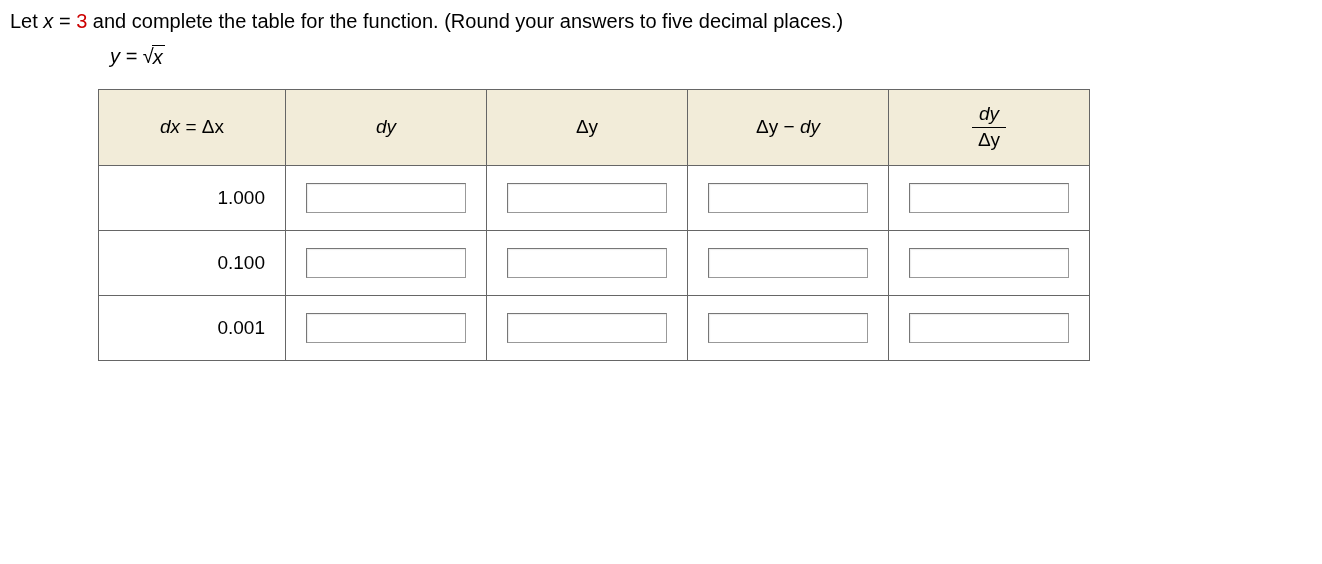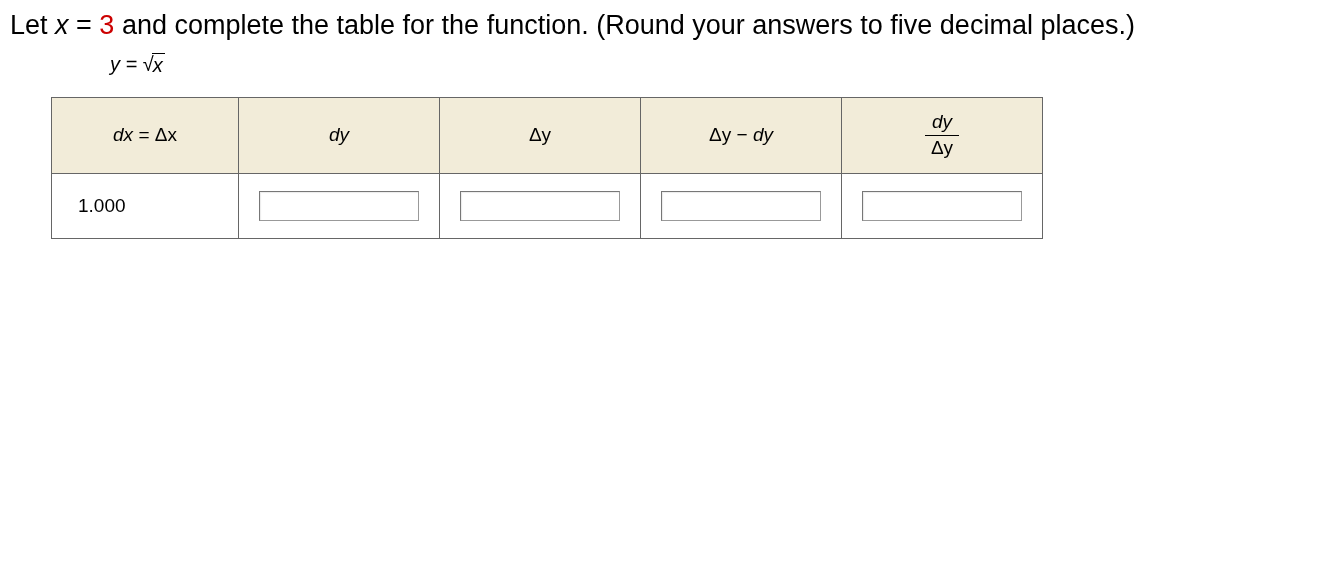--- a/index.html
+++ b/index.html
@@ -5,21 +5,21 @@
     body {
       font-family: Verdana, Geneva, sans-serif;
       font-size: 18px;
       color: #000;
       margin: 0;
       padding: 10px;
       background: #fff;
     }
     .problem-text {
       margin-bottom: 12px;
-      font-size: 27px;
+      font-size: 20px;
     }
     .x-value {
       color: #c00;
     }
     .italic {
       font-style: italic;
     }
     .function-def {
       margin-left: 100px;
       margin-bottom: 20px;
@@ -32,21 +32,21 @@
     }
     .sqrt-sign {
       font-style: normal;
     }
     .sqrt-content {
       border-top: 1.5px solid #000;
       padding: 0 2px 0 1px;
       margin-left: -2px;
     }
     .table-wrap {
-      margin-left: 41px;
+      margin-left: 88px;
     }
     table {
       border-collapse: collapse;
     }
     th, td {
       border: 1.5px solid #666;
       padding: 14px 20px;
       text-align: center;
       font-size: 19px;
     }
@@ -55,21 +55,21 @@
       font-weight: normal;
       font-style: italic;
       height: 40px;
       min-width: 140px;
     }
     td {
       height: 36px;
       min-width: 140px;
     }
     td:first-child {
-      text-align: left;
+      text-align: right;
       padding-left: 26px;
     }
     .fraction {
       display: inline-block;
       vertical-align: middle;
       text-align: center;
       line-height: 1.1;
     }
     .fraction .num {
       display: block;
@@ -140,15 +140,29 @@
       </tr>
     </thead>
     <tbody>
       <tr>
         <td>1.000</td>
         <td><input type="text" style=""></td>
         <td><input type="text" style=""></td>
         <td><input type="text" style=""></td>
         <td><input type="text" style=""></td>
       </tr>
+      <tr>
+        <td>0.100</td>
+        <td><input type="text" style=""></td>
+        <td><input type="text" style=""></td>
+        <td><input type="text" style=""></td>
+        <td><input type="text" style=""></td>
+      </tr>
+      <tr>
+        <td>0.001</td>
+        <td><input type="text" style=""></td>
+        <td><input type="text" style=""></td>
+        <td><input type="text" style=""></td>
+        <td><input type="text" style=""></td>
+      </tr>
     </tbody>
   </table>
 </div>
 
 </body></html>

